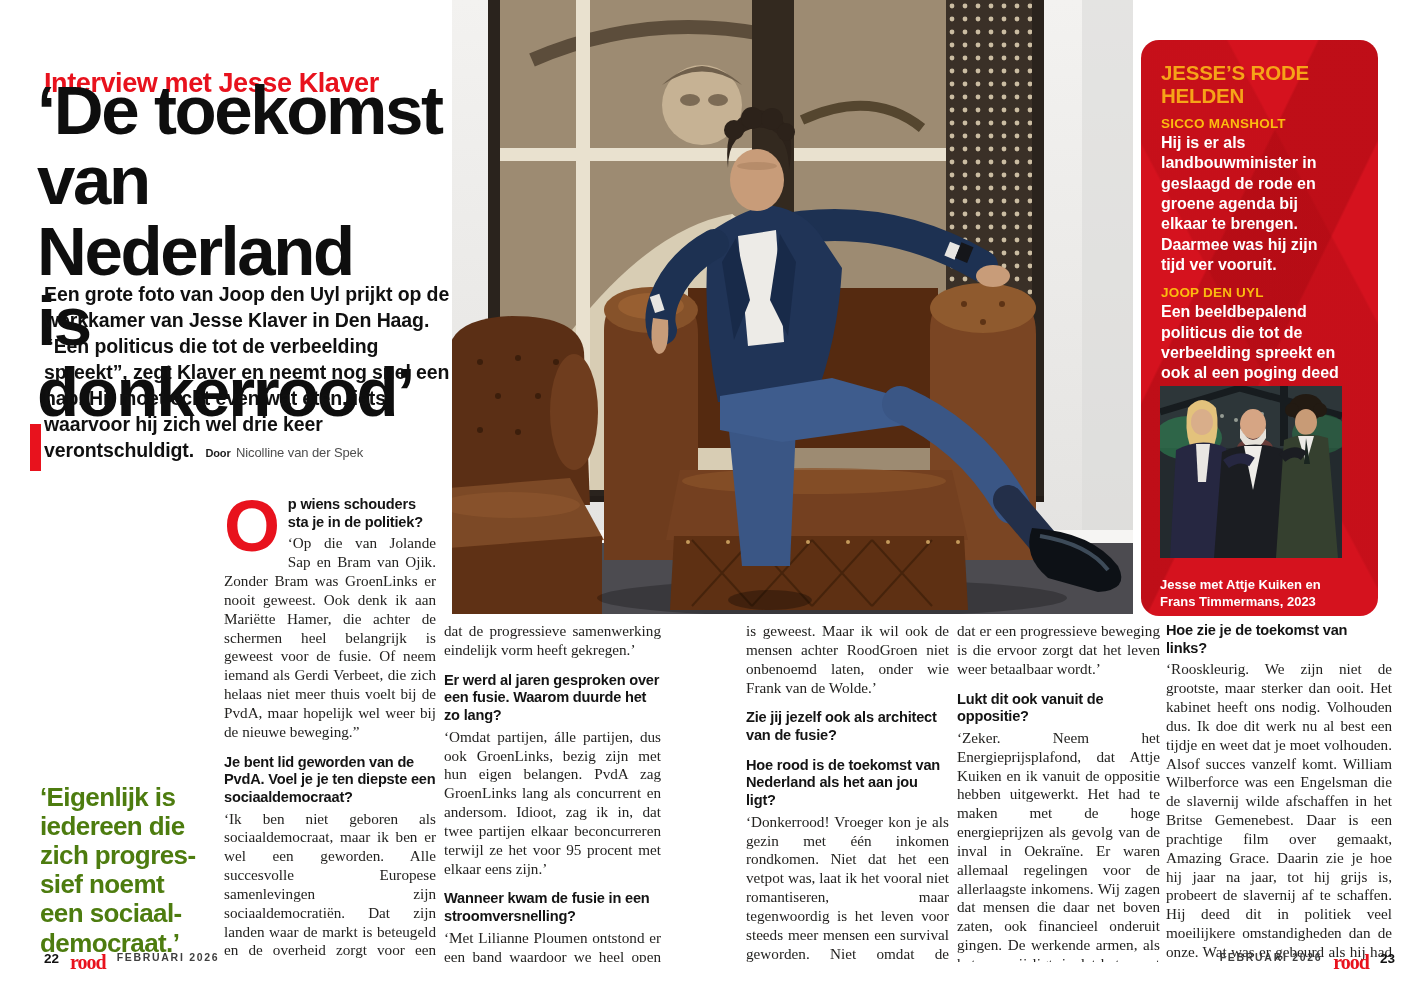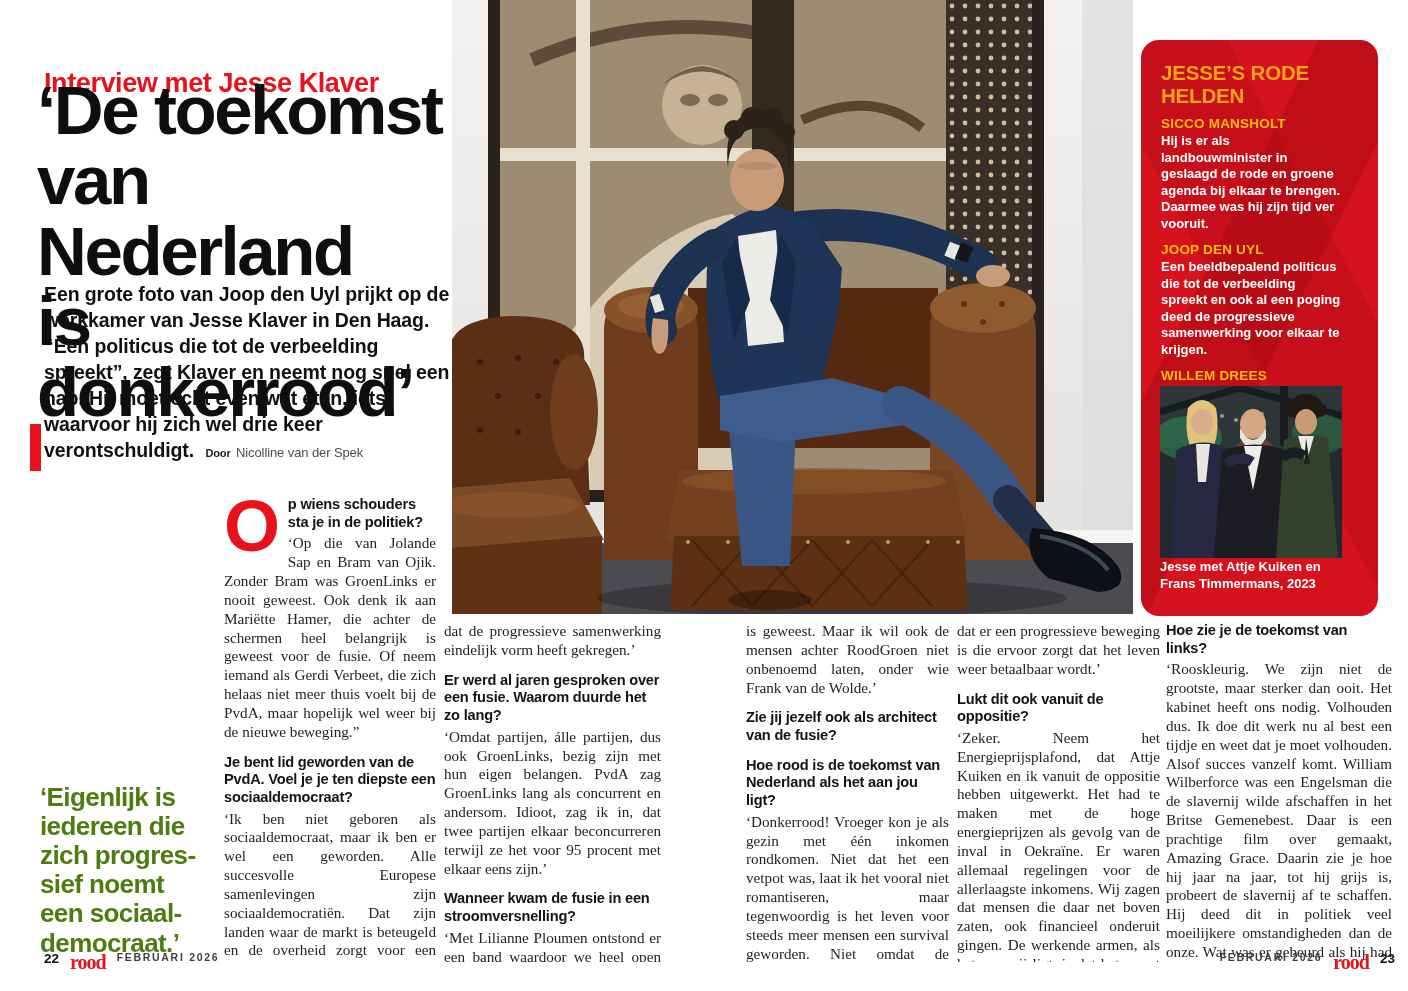--- a/index.html
+++ b/index.html
@@ -84,25 +84,25 @@
     padding-left:16px;
   }
   .sb-title{
     position:absolute;left:20px;top:22px;width:180px;
     font-size:20.5px;line-height:1.12;font-weight:800;color:#F6A418;
     letter-spacing:-0.2px;
   }
   .sb-entries{position:absolute;left:20px;top:76px;width:182px;}
   .sb-entry{margin-bottom:10px;}
   .sb-name{font-size:13.5px;font-weight:800;color:#FBBB10;letter-spacing:0.2px;margin-bottom:2px;}
-  .sb-text{font-size:13px;line-height:1.27;font-weight:700;color:#ffffff;}
+  .sb-text{font-size:16px;line-height:1.27;font-weight:700;color:#ffffff;}
   .sb-photo{position:absolute;left:19px;top:346px;width:182px;height:172px;}
   .sb-photo svg{display:block;width:100%;height:100%;}
   .sb-caption{
-    position:absolute;left:19px;top:518px;width:182px;
+    position:absolute;left:19px;top:536px;width:182px;
     font-size:13px;line-height:1.32;font-weight:700;color:#ffffff;
   }
 </style>
 </head>
 <body>
 
 <div class="abs kicker">Interview met Jesse Klaver</div>
 
 <h1 class="abs headline preline">‘De toekomst
 van Nederland

